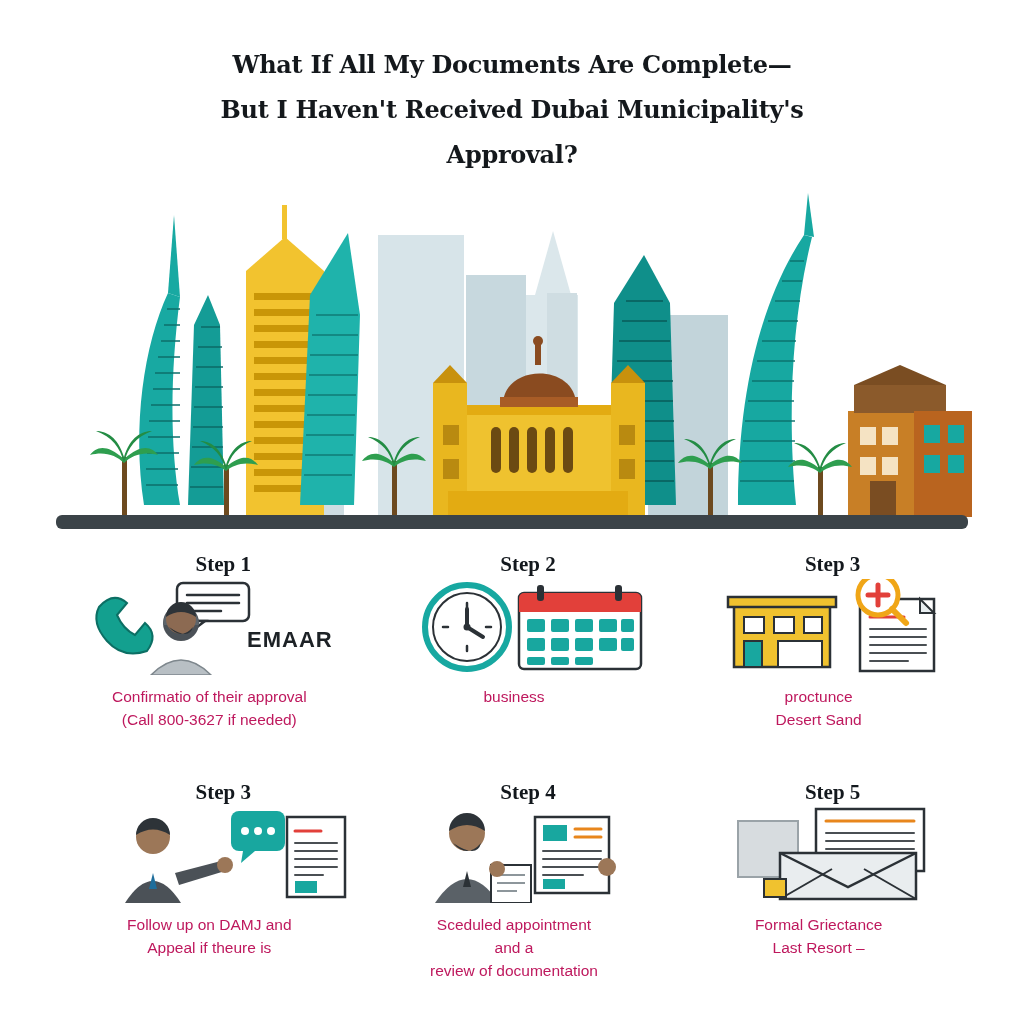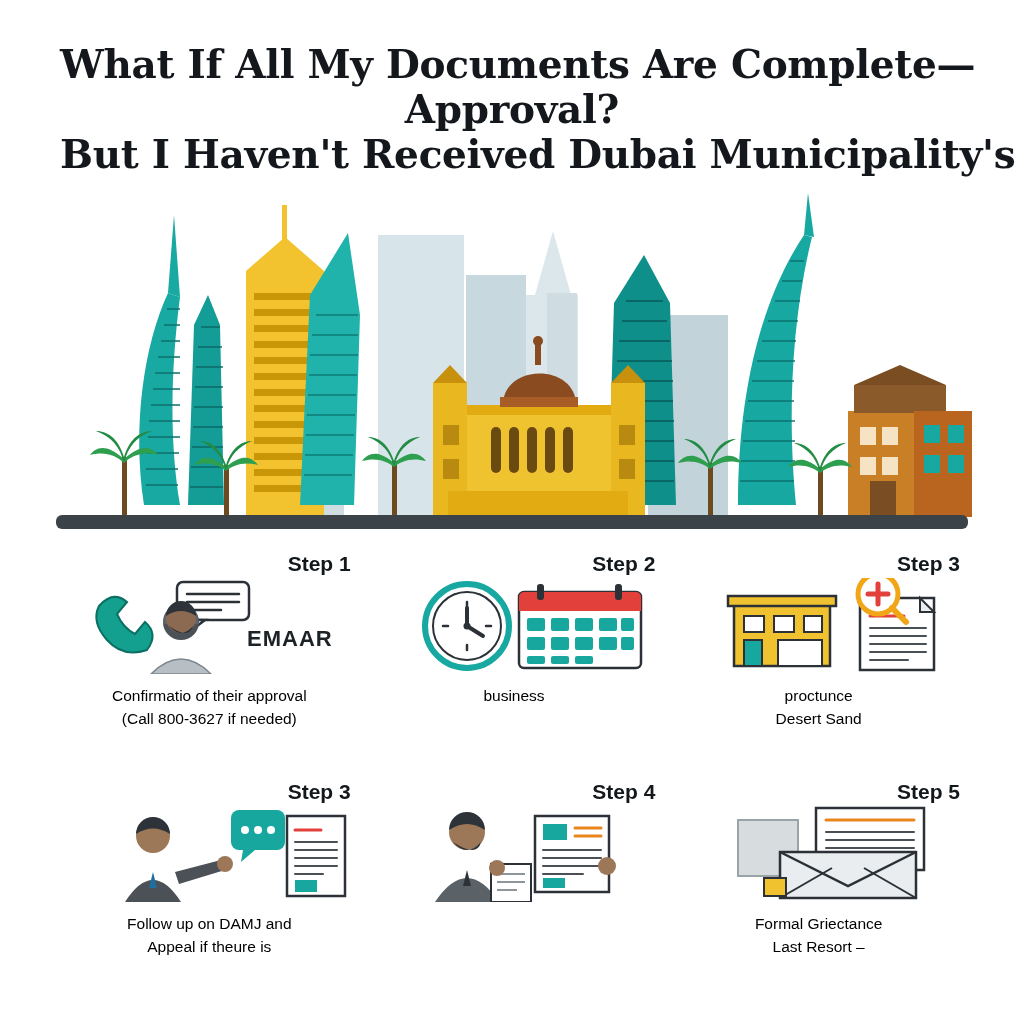--- a/index.html
+++ b/index.html
@@ -23,21 +23,21 @@
   .title-block {
     position: absolute;
     top: 42px;
     left: 60px;
     width: 904px;
     text-align: center;
   }
   .title-line {
     font-family: "DejaVu Serif", serif;
     font-weight: bold;
-    font-size: 39px;
+    font-size: 24px;
     line-height: 45px;
     color: #14181c;
     letter-spacing: -0.3px;
     white-space: nowrap;
   }
 
   
   .skyline {
     position: absolute;
     top: 175px;
@@ -58,53 +58,53 @@
     grid-auto-rows: 228px;
     column-gap: 6px;
     row-gap: 0px;
   }
   .step {
     position: relative;
     text-align: center;
     padding: 0 8px;
   }
   .step-label {
-    font-family: Liberation Sans, sans-serif;
+    font-family: Liberation Serif, serif;
     font-weight: bold;
     font-size: 21px;
     color: #13181d;
-    text-align: right;
+    text-align: center;
     margin-left: 28px;
     margin-bottom: 2px;
   }
   .step-art {
     height: 96px;
     display: flex;
     align-items: center;
     justify-content: flex-end;
   }
   .step-art svg { display: block; }
   .step-caption {
     font-size: 15.5px;
     line-height: 23px;
-    color: #000000;
+    color: #be185d;
     margin-top: 10px;
     padding: 0 4px;
   }
   .step-caption .cap-line { display: block; }
 </style>
 </head>
 <body>
 
 <div id="page">
 
   <div class="title-block">
     <div class="title-line">What If All My Documents Are Complete—</div>
+    <div class="title-line">But I Haven't Received Dubai Municipality's</div>
     <div class="title-line">Approval?</div>
-    <div class="title-line">But I Haven't Received Dubai Municipality's</div>
   </div>
 
   <div class="skyline">
     <svg width="928" height="360" viewBox="0 0 928 360" xmlns="http://www.w3.org/2000/svg">
 
       <rect x="330" y="60" width="86" height="280" fill="#d7e4e9"></rect>
       <rect x="418" y="100" width="60" height="240" fill="#c7d8de"></rect>
       <path d="M478 120 h52 v220 h-52 z" fill="#dbe7eb"></path>
       <path d="M505 56 l18 64 h-36 z" fill="#dbe7eb"></path>
       <rect x="499" y="118" width="30" height="222" fill="#cfdde2"></rect>
@@ -476,20 +476,25 @@
           <g stroke="#2b3136" stroke-width="2" stroke-linecap="round" opacity="0.85">
             <path d="M148 44 h58"></path>
               <path d="M148 52 h58"></path>
               <path d="M148 60 h58"></path>
               <path d="M148 68 h40"></path>
           </g>
           <rect x="148" y="72" width="22" height="10" fill="#18a79f"></rect>
           <circle cx="212" cy="60" r="9" fill="#9c7758"></circle>
         </svg>
       </div>
+      <div class="step-caption">
+        <span class="cap-line">Sceduled appointment</span>
+        <span class="cap-line">and a</span>
+        <span class="cap-line">review of documentation</span>
+      </div>
     </div>
 
     <div class="step">
       <div class="step-label">Step 5</div>
       <div class="step-art">
         <svg width="240" height="96" viewBox="0 0 240 96">
 
           <rect x="18" y="14" width="60" height="56" fill="#d7dcdf" stroke="#9aa3a8" stroke-width="2"></rect>
 
           <rect x="96" y="2" width="108" height="62" fill="#ffffff" stroke="#2b3136" stroke-width="2.5"></rect>

